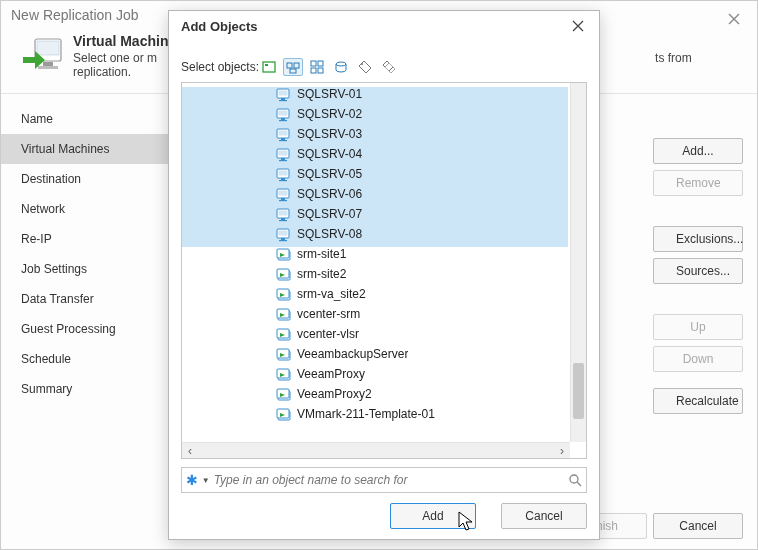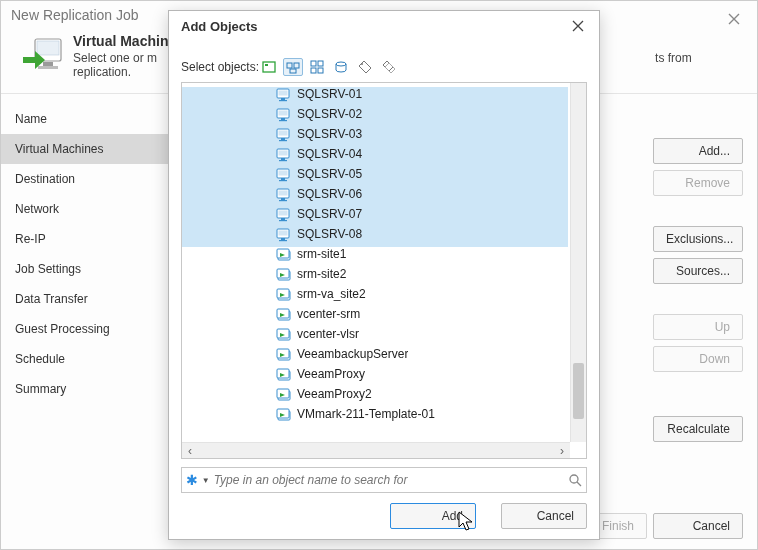--- a/index.html
+++ b/index.html
@@ -10,29 +10,29 @@
 .wizard-title { color: #777; font-size: 14px; padding: 6px 10px 4px; }
 .wizard-close { position: absolute; right: 10px; top: 8px; width: 26px; height: 20px; display: flex; align-items: center; justify-content: center; color: #888; cursor: pointer; }
 
 .wizard-header { display: flex; align-items: center; padding: 6px 10px 14px 20px; border-bottom: 1px solid #e5e5e5; }
 .wizard-icon { width: 42px; height: 42px; margin-right: 10px; display: flex; align-items: center; justify-content: center; }
 .wizard-header-text h2 { font-size: 14px; font-weight: 600; color: #333; margin-bottom: 2px; }
 .wizard-header-text p { color: #444; }
 
 .wizard-body { display: flex; height: calc(100% - 120px); }
 .nav { width: 175px; padding: 10px 0 0 0; }
-.nav-item { padding: 8px 14px; color: #333; cursor: pointer; }
+.nav-item { padding: 8px 20px; color: #333; cursor: pointer; }
 .nav-item.active { background: #d9d9d9; font-weight: 400; }
 
 .content-area { flex: 1; position: relative; padding: 10px 14px; }
 
 
 .side-actions { position: absolute; right: 14px; top: 44px; width: 90px; display: flex; flex-direction: column; gap: 6px; }
 .side-actions .gap { height: 18px; }
-.btn { background: #f6f6f6; border: 1px solid #bcbcbc; padding: 5px 12px; text-align: right; color: #333; cursor: pointer; border-radius: 2px; }
+.btn { background: #f6f6f6; border: 1px solid #bcbcbc; padding: 5px 22px; text-align: center; color: #333; cursor: pointer; border-radius: 2px; }
 .btn.disabled { color: #aaa; border-color: #d5d5d5; background: #fafafa; cursor: default; }
 .totals { position: absolute; right: 14px; top: 346px; width: 90px; color: #333; }
 .totals .tlabel { font-size: 12px; }
 .totals .tvalue { font-weight: 600; font-size: 12px; }
 
 
 .wizard-footer { position: absolute; bottom: 10px; right: 14px; display: flex; gap: 6px; }
 .wizard-footer .btn { width: 90px; }
 
 
@@ -122,21 +122,21 @@
       <div class="side-actions">
         <div class="btn">Add...</div>
         <div class="btn disabled">Remove</div>
         <div class="gap"></div>
         <div class="btn">Exclusions...</div>
         <div class="btn">Sources...</div>
         <div class="gap"></div>
         <div class="btn disabled">Up</div>
         <div class="btn disabled">Down</div>
       </div>
-      <div style="position:absolute; right:14px; top:322px; width:90px;border-radius:6px;">
+      <div style="position:absolute; right:14px; top:294px; width:90px;border-radius:6px;">
         <div class="btn">Recalculate</div>
       </div>
     </div>
   </div>
 
   <div class="wizard-footer">
 
     <div class="btn disabled">Finish</div>
     <div class="btn">Cancel</div>
   </div>

